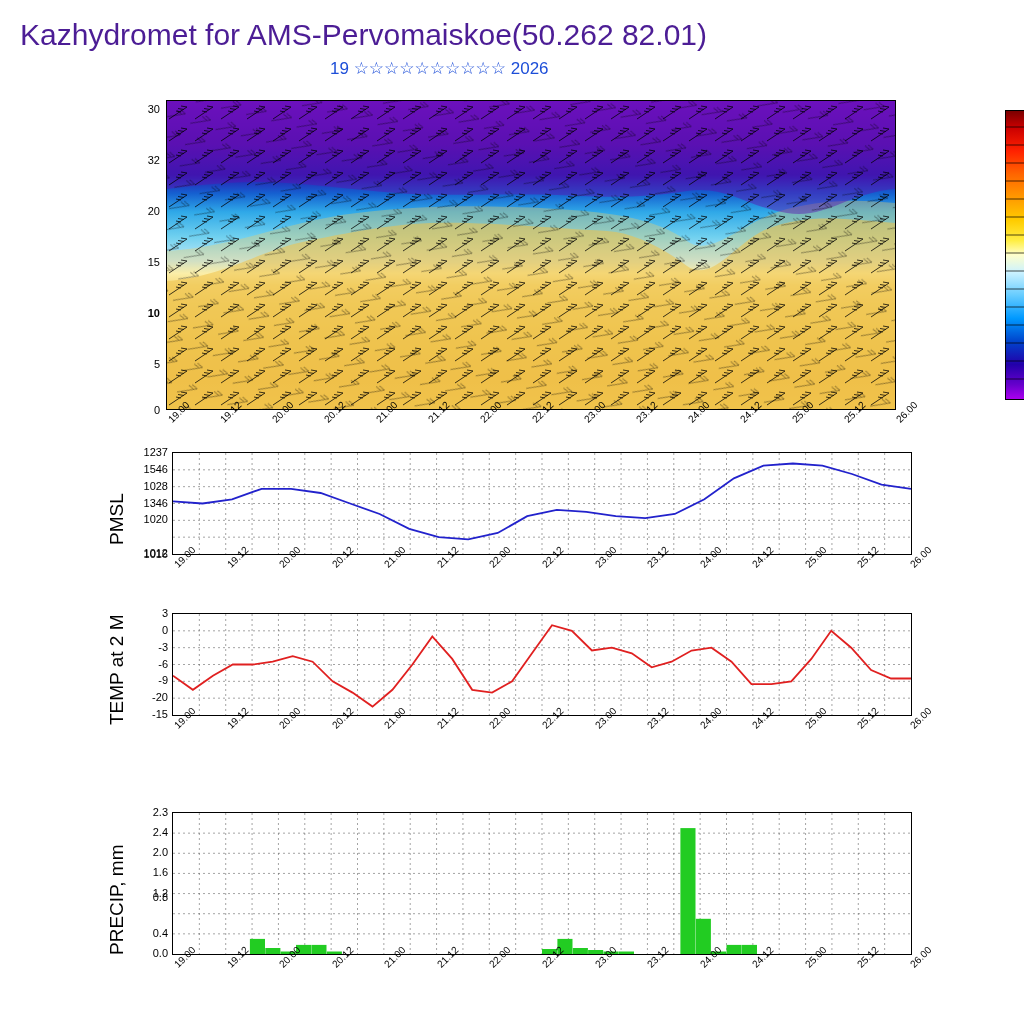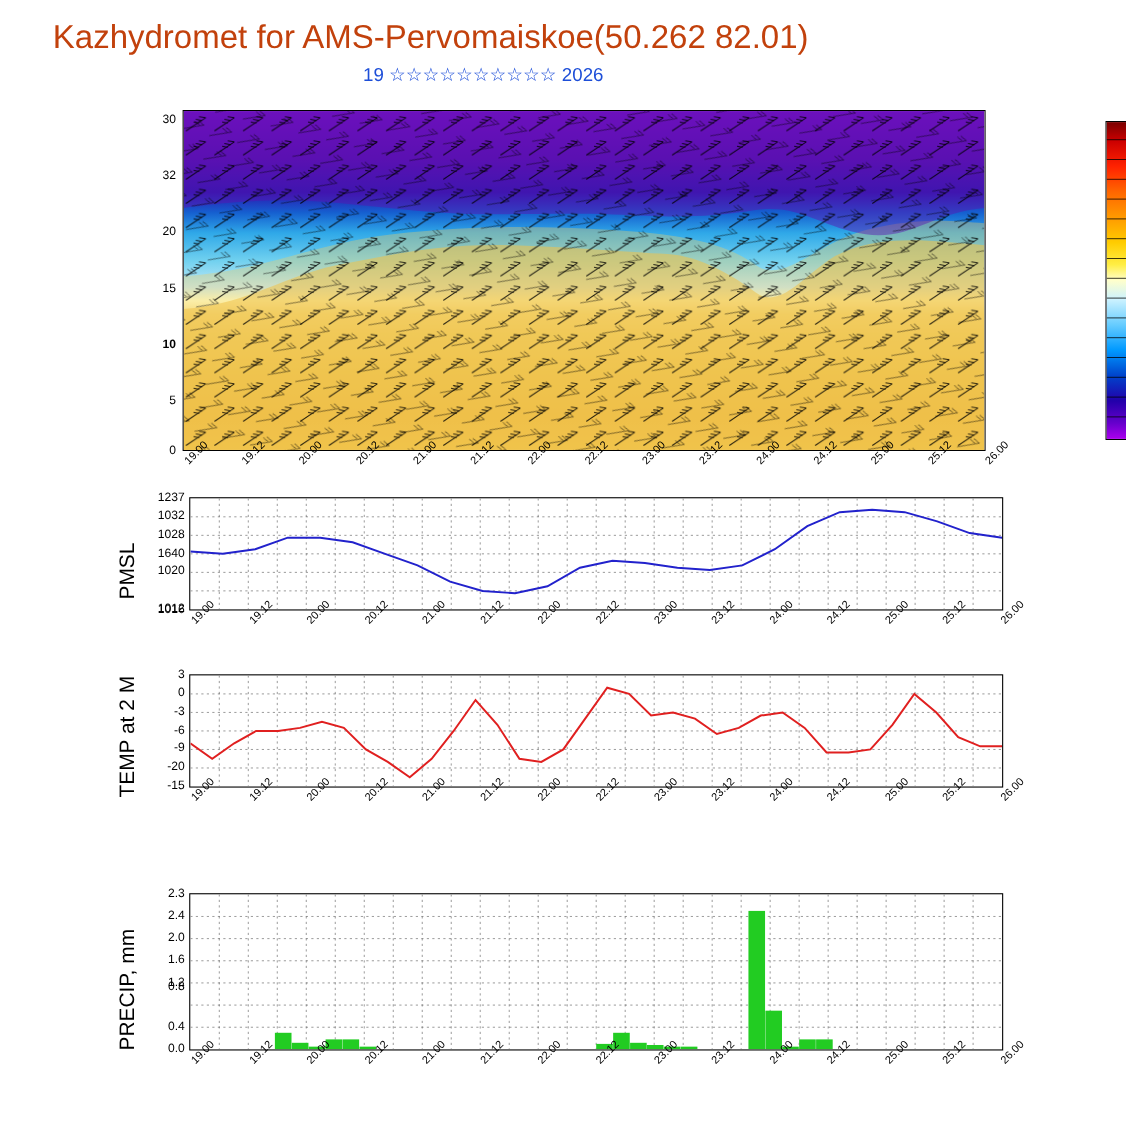--- a/index.html
+++ b/index.html
@@ -1,17 +1,17 @@
 <!DOCTYPE html>
 <html><head>
 <meta charset="utf-8">
 <style>
   html,body{margin:0;padding:0;}
   body{width:1024px;height:1024px;background:#ffffff;font-family:"Liberation Sans",sans-serif;position:relative;overflow:hidden;}
-  .title{position:absolute;left:48px;top:18px;font-size:30px;color:#c2410c;letter-spacing:0px;white-space:nowrap;}
+  .title{position:absolute;left:20px;top:18px;font-size:30px;color:#4c1d95;letter-spacing:0px;white-space:nowrap;}
   .subtitle{position:absolute;left:330px;top:58px;font-size:17px;color:#1d4ed8;white-space:nowrap;}
 
   .panel{position:absolute;margin-left:20px;}
   .plotbox{position:absolute;border:1px solid #000;box-sizing:border-box;overflow:hidden;}
   .ylab{position:absolute;font-size:19px;color:#000;transform-origin:left top;transform:rotate(-90deg);white-space:nowrap;}
   .ytick{position:absolute;font-size:11px;color:#000;text-align:right;white-space:nowrap;}
   .xtick{position:absolute;font-size:10px;color:#000;white-space:nowrap;transform-origin:left top;transform:rotate(-45deg);}
   .cbar{position:absolute;border:1px solid #000;box-sizing:border-box;}
   svg{display:block;}
 </style>
@@ -174,23 +174,23 @@
           <line y1="67.33333333333333" y2="67.33333333333333" x1="0" x2="738"></line>
           <line y1="84.16666666666667" y2="84.16666666666667" x1="0" x2="738"></line>
         </g>
         <path d="M0.0 48.4 L29.5 50.5 L59.0 46.3 L88.6 35.8 L118.1 35.8 L147.6 40.0 L177.1 50.5 L206.6 61.0 L236.2 75.8 L265.7 84.2 L295.2 86.3 L324.7 80.0 L354.2 63.1 L383.8 56.8 L413.3 58.9 L442.8 63.1 L472.3 65.2 L501.8 61.0 L531.4 46.3 L560.9 25.3 L590.4 12.6 L619.9 10.5 L649.4 12.6 L679.0 21.0 L708.5 31.6 L738.0 35.8 " fill="none" stroke="#2222cc" stroke-width="1.8"></path>
       </svg>
   </div>
   <div id="pmsl-yticks">
       <div class="ytick" style="left: 112px; top: 547px; width: 36px;">1012</div>
       <div class="ytick" style="left: 112px; top: 548px; width: 36px;">1016</div>
       <div class="ytick" style="left: 112px; top: 513.333px; width: 36px;">1020</div>
-      <div class="ytick" style="left: 112px; top: 496.5px; width: 36px;">1640</div>
+      <div class="ytick" style="left: 112px; top: 496.5px; width: 36px;">1346</div>
       <div class="ytick" style="left: 112px; top: 479.667px; width: 36px;">1028</div>
-      <div class="ytick" style="left: 112px; top: 462.833px; width: 36px;">1032</div>
+      <div class="ytick" style="left: 112px; top: 462.833px; width: 36px;">1546</div>
       <div class="ytick" style="left: 112px; top: 446px; width: 36px;">1237</div>
     </div>
   <div id="xt2">
       <div class="xtick" style="left: 152px; top: 562px;">19.00</div>
       <div class="xtick" style="left: 204.571px; top: 562px;">19.12</div>
       <div class="xtick" style="left: 257.143px; top: 562px;">20.00</div>
       <div class="xtick" style="left: 309.714px; top: 562px;">20.12</div>
       <div class="xtick" style="left: 362.286px; top: 562px;">21.00</div>
       <div class="xtick" style="left: 414.857px; top: 562px;">21.12</div>
       <div class="xtick" style="left: 467.429px; top: 562px;">22.00</div>

